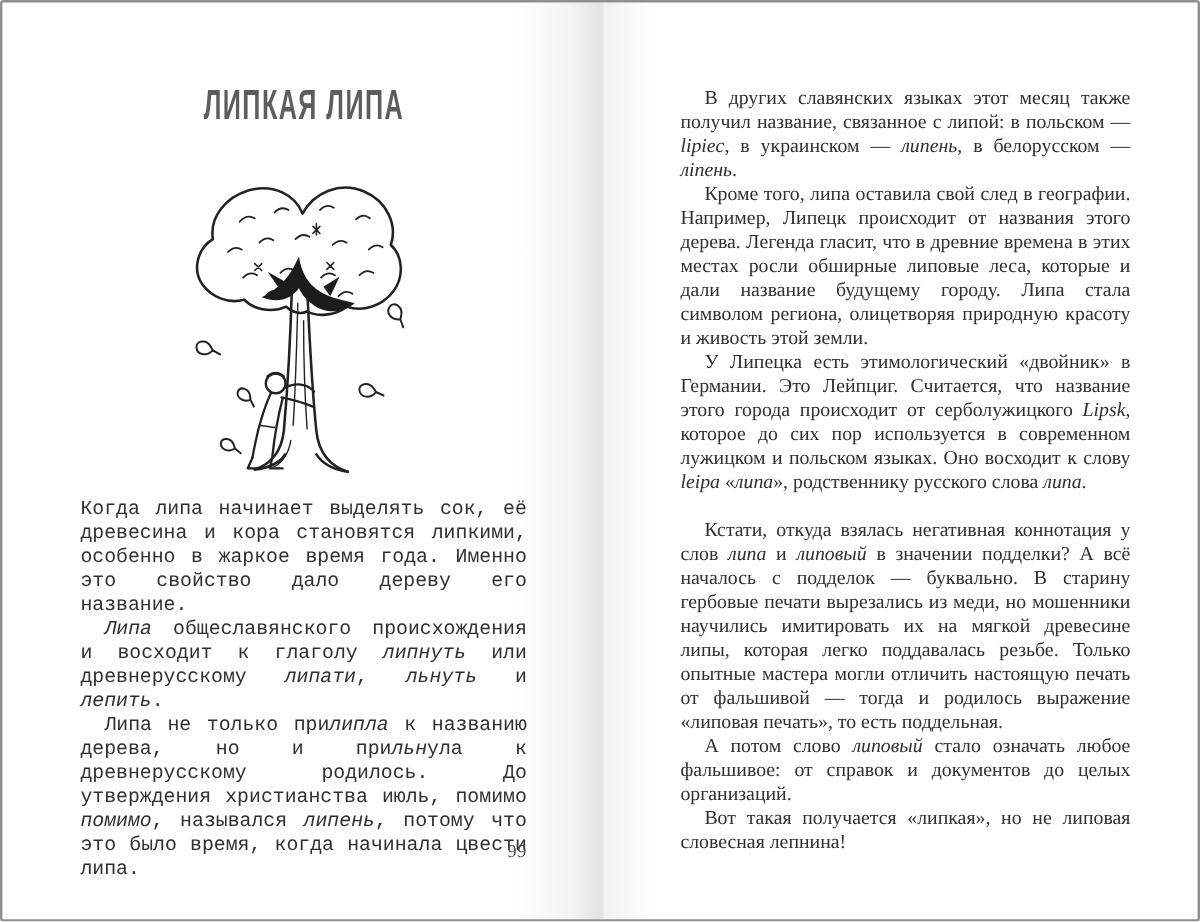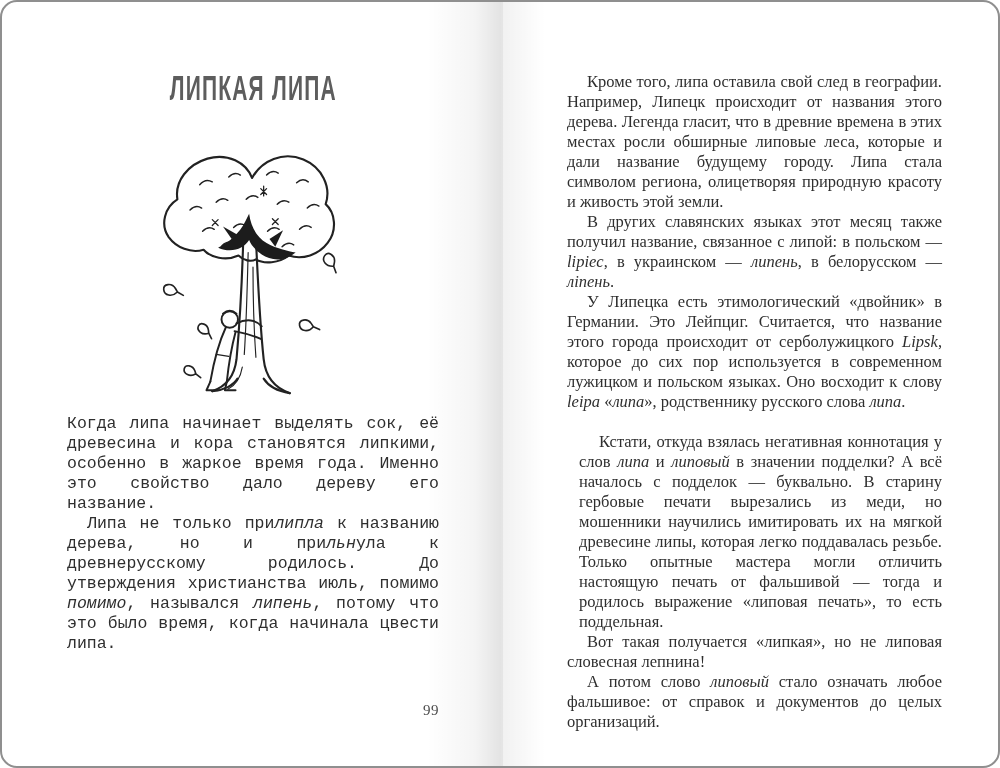--- a/index.html
+++ b/index.html
@@ -1,21 +1,21 @@
 <!DOCTYPE html>
 <html lang="ru"><head>
 <meta charset="utf-8">
 <style>
   html,body{margin:0;padding:0;background:#ffffff;}
   .book{
     position:relative;
     width:1000px;height:768px;
     box-sizing:border-box;
     border:2px solid #8f8f8f;
-    border-radius:17px;
+    border-radius:3px;
     background:#ffffff;
     overflow:hidden;
     font-family:"Liberation Serif", serif;
   }
   
   .gutter-left{
     position:absolute;left:425px;top:0;width:74px;height:100%;
     background:linear-gradient(to right, rgba(0,0,0,0) 0%, rgba(0,0,0,0.045) 65%, rgba(0,0,0,0.11) 100%);
     pointer-events:none;
   }
@@ -50,21 +50,21 @@
   .body-text{
     font-size:16.5px;
     line-height:20px;
     color:#2f2f2f;
     text-align:justify;
   }
   .page-left .body-text{margin-top:16px;font-family:Liberation Mono, monospace;}
   .page-right .body-text{margin-top:70px;}
   .body-text p{margin:0;}
   .body-text p.indent{text-indent:20px;}
-  .body-text p.gap{margin-top:20px;margin-left:12px;}
+  .body-text p.gap{margin-top:20px;}
 
   .pagenum{
     position:absolute;bottom:47px;left:0;width:100%;
     text-align:right;
     font-size:15px;color:#4c4c4c;
     letter-spacing:0.5px;
   }
 </style>
 </head>
 <body>
@@ -152,30 +152,31 @@
             <path d="M0,0 C-2,-7 -11,-8 -12,-2 C-13,4 -6,8 1,4 L0,0 Z M1,4 L6,9"></path>
           </g>
         <g transform="translate(170,183) rotate(-20)">
             <path d="M0,0 C-2,-7 -11,-8 -12,-2 C-13,4 -6,8 1,4 L0,0 Z M1,4 L6,9"></path>
           </g>
       </g>
     </svg>
 
     <div class="body-text">
         <p class=""><span>Когда липа начинает выделять сок, её древесина и кора становятся липкими, особенно в жаркое время года. Именно это свойство дало дереву его название.</span></p>
+        <p class="indent"><i>Липа</i><span> общеславянского происхождения и восходит к глаголу </span><i>липнуть</i><span> или древнерусскому </span><i>липати</i><span>, </span><i>льнуть</i><span> и </span><i>лепить</i><span>.</span></p>
         <p class="indent"><span>Липа не только при</span><i>липла</i><span> к названию дерева, но и при</span><i>льн</i><span>ула к древнерусскому родилось. До утверждения христианства июль, помимо </span><i>помимо</i><span>, назывался </span><i>липень</i><span>, потому что это было время, когда начинала цвести липа.</span></p>
       </div>
 
     <div class="pagenum">99</div>
   </div>
 
   <div class="page page-right">
     <div class="body-text">
+        <p class="indent"><span>В других славянских языках этот месяц также получил название, связанное с липой: в польском — </span><i>lipiec</i><span>, в украинском — </span><i>липень</i><span>, в белорусском —</span><i>ліпень</i><span>.</span></p>
         <p class="indent"><span>Кроме того, липа оставила свой след в географии. Например, Липецк происходит от названия этого дерева. Легенда гласит, что в древние времена в этих местах росли обширные липовые леса, которые и дали название будущему городу. Липа стала символом региона, олицетворяя природную красоту и живость этой земли.</span></p>
-        <p class="indent"><span>В других славянских языках этот месяц также получил название, связанное с липой: в польском — </span><i>lipiec</i><span>, в украинском — </span><i>липень</i><span>, в белорусском —</span><i>ліпень</i><span>.</span></p>
         <p class="indent"><span>У Липецка есть этимологический «двойник» в Германии. Это Лейпциг. Считается, что название этого города происходит от серболужицкого </span><i>Lipsk</i><span>, которое до сих пор используется в современном лужицком и польском языках. Оно восходит к слову </span><i>leipa</i><span> «</span><i>липа</i><span>», родственнику русского слова </span><i>липа</i><span>.</span></p>
         <p class="indent gap"><span>Кстати, откуда взялась негативная коннотация у слов </span><i>липа</i><span> и </span><i>липовый</i><span> в значении подделки? А всё началось с подделок — буквально. В старину гербовые печати вырезались из меди, но мошенники научились имитировать их на мягкой древесине липы, которая легко поддавалась резьбе. Только опытные мастера могли отличить настоящую печать от фальшивой — тогда и родилось выражение «липовая печать», то есть поддельная.</span></p>
+        <p class="indent"><span>А потом слово </span><i>липовый</i><span> стало означать любое фальшивое: от справок и документов до целых организаций.</span></p>
         <p class="indent"><span>Вот такая получается «липкая», но не липовая словесная лепнина!</span></p>
-        <p class="indent"><span>А потом слово </span><i>липовый</i><span> стало означать любое фальшивое: от справок и документов до целых организаций.</span></p>
       </div>
   </div>
 
 </div>
 
 </body></html>

